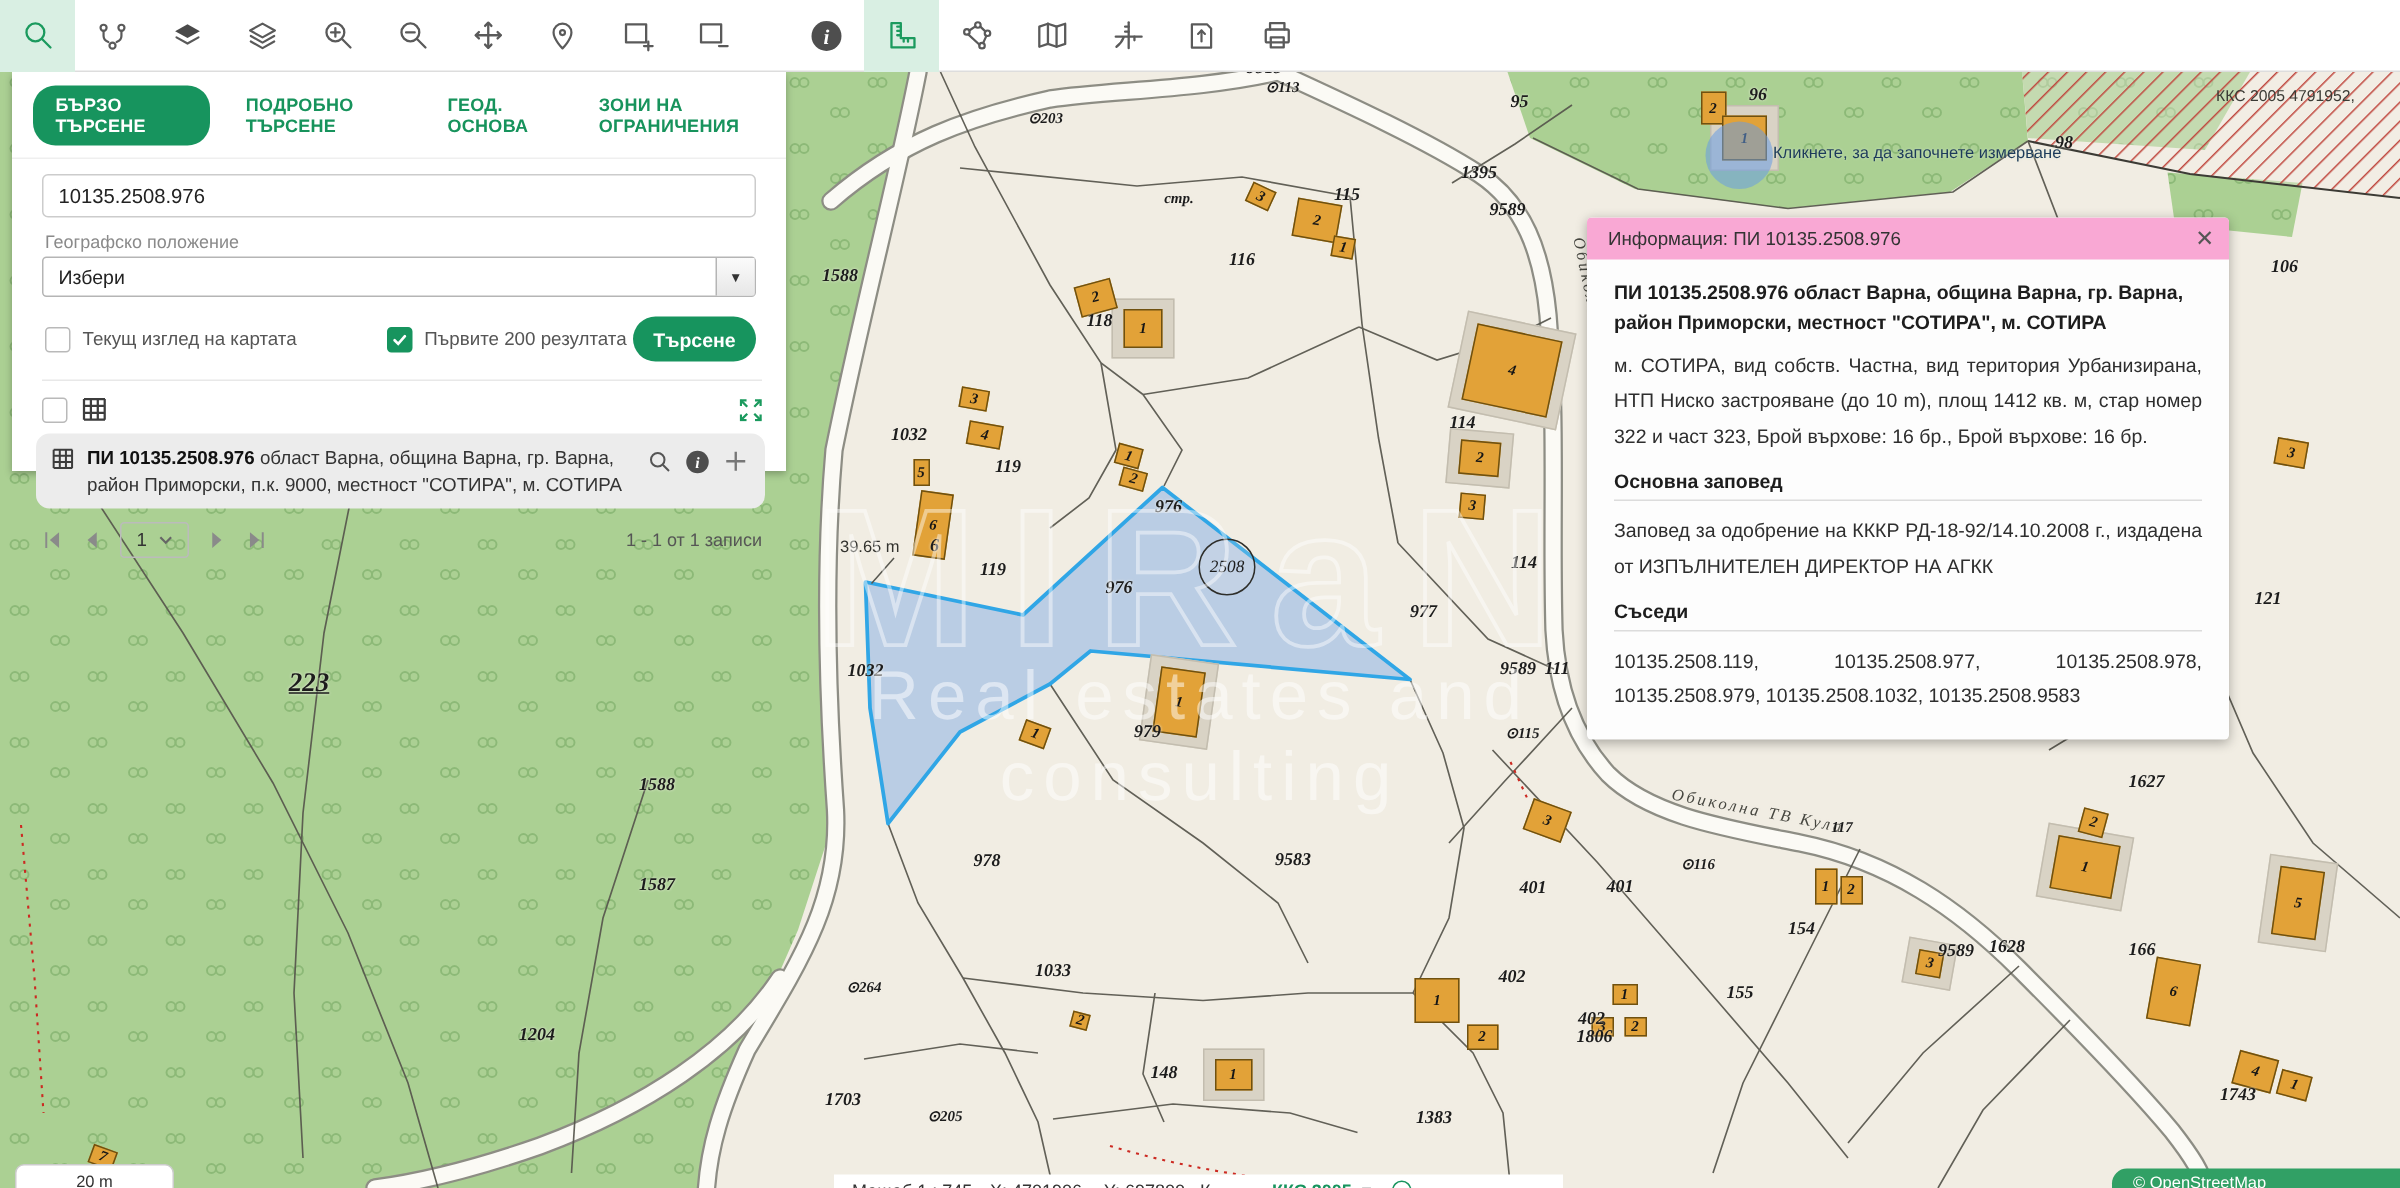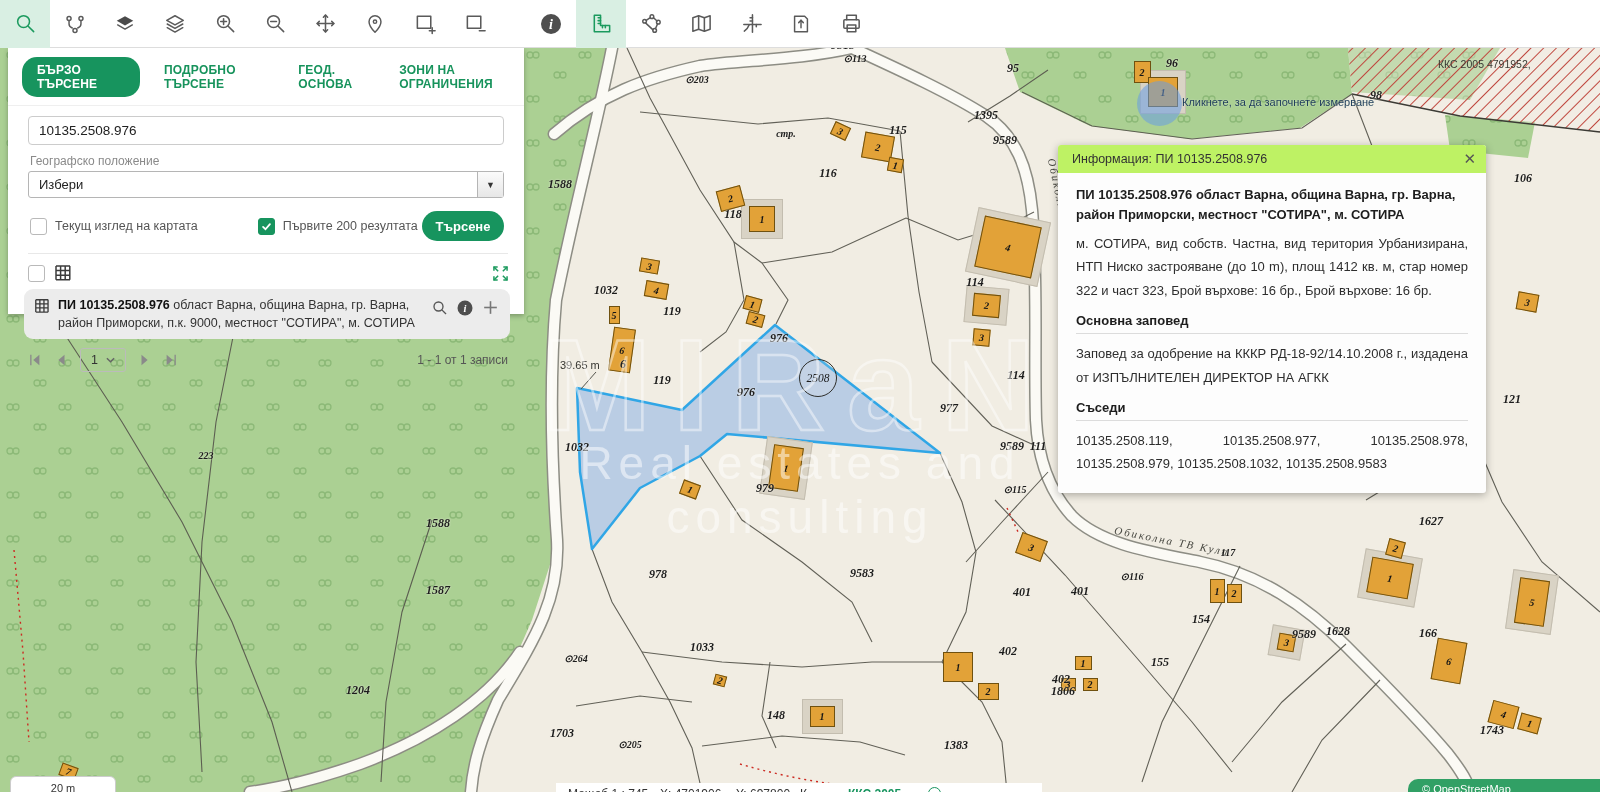--- a/index.html
+++ b/index.html
@@ -17,21 +17,21 @@
   .plot { position:absolute; background:#d9d3c5; border:1px solid #c3bdaf; z-index:0; }
   #parcel-badge { position:absolute; left:799px; top:359px; width:38px; height:38px; border:1.5px solid #2e2e2a; border-radius:50%;
                   display:flex; align-items:center; justify-content:center; font:italic 400 11.5px "Liberation Serif",serif; color:#1c1c1c; z-index:2;
                   background:rgba(246,243,235,.15); }
   #measure-label { position:absolute; left:560px; top:359px; font:400 11px "Liberation Sans",sans-serif; color:#33332e; z-index:2;
                    text-shadow:0 0 2px rgba(245,242,233,.9); }
   #cursor-circle { position:absolute; left:1137px; top:81px; width:45px; height:45px; border-radius:50%;
                    background:rgba(104,156,228,.55); z-index:3; }
   #measure-tooltip { position:absolute; left:1182px; top:96px; font:400 11px "Liberation Sans",sans-serif; color:#1d3b5a; z-index:3;
                      text-shadow:0 0 2px rgba(220,235,210,.8); }
-  #corner-label { position:absolute; left:1438px; top:58px; width:132px; text-align:left; font:400 10.5px "Liberation Sans",sans-serif; color:#3b3b35; z-index:2; }
+  #corner-label { position:absolute; left:1438px; top:58px; width:132px; text-align:right; font:400 10.5px "Liberation Sans",sans-serif; color:#3b3b35; z-index:2; }
   #watermark { position:absolute; left:470px; top:320px; width:660px; text-align:center; z-index:3; pointer-events:none; }
   #watermark .brand { font:700 130px "Liberation Sans",sans-serif; letter-spacing:22px; color:transparent;
                       -webkit-text-stroke:2.5px rgba(255,255,255,.45); line-height:1; }
   #watermark .tagline { font:400 46px "Liberation Sans",sans-serif; letter-spacing:6px; color:rgba(255,255,255,.5); margin-top:-14px; }
 
   
   #toolbar { position:absolute; left:0; top:0; width:1600px; height:48px; background:#ffffff; border-bottom:1px solid #ddd;
              display:flex; align-items:center; z-index:20; }
   .tool { width:50px; height:48px; display:flex; align-items:center; justify-content:center; color:#5a5a5a; cursor:pointer; }
   .tool svg { stroke:currentColor; fill:none; stroke-width:1.6; stroke-linecap:round; stroke-linejoin:round; }
@@ -68,21 +68,21 @@
   .res-icons { display:flex; align-items:center; gap:7px; margin-left:auto; padding-top:2px; }
   .pager { display:flex; align-items:center; margin:9px 16px 0 20px; color:#8a8a8a; }
   .pg { display:flex; cursor:pointer; margin-right:12px; }
   .page-box { width:46px; height:24px; border:1px solid #bbb; border-radius:3px; display:flex; align-items:center; justify-content:center;
               gap:8px; font:400 12.5px "Liberation Sans",sans-serif; color:#333; margin-right:12px; cursor:pointer; }
   .pg-info { margin-left:auto; font:400 12px "Liberation Sans",sans-serif; color:#555; }
 
   
   #info-panel { position:absolute; left:1058px; top:145px; width:428px; height:348px; background:#fdfdfd; z-index:14;
                 box-shadow:0 2px 8px rgba(0,0,0,.3); border-radius:3px; overflow:hidden; }
-  .ip-head { height:28px; background:#bef264; display:flex; align-items:center; padding:0 10px 0 14px;
+  .ip-head { height:28px; background:#f9a8d4; display:flex; align-items:center; padding:0 10px 0 14px;
              font:400 12.5px "Liberation Sans",sans-serif; color:#333; }
   .ip-close { margin-left:auto; font:400 15px "Liberation Sans",sans-serif; color:#555; cursor:pointer; }
   .ip-body { padding:12px 18px 0 18px; }
   .ip-title { font:700 13px "Liberation Sans",sans-serif; color:#1d1d1d; line-height:1.5; }
   .ip-link { margin-top:10px; font:400 13px "Liberation Sans",sans-serif; color:#2e9c77; cursor:pointer; }
   .ip-par { margin-top:8px; font:400 13px "Liberation Sans",sans-serif; color:#2e2e2e; line-height:1.8; text-align:justify; }
   .ip-sec { margin-top:11px; font:700 13px "Liberation Sans",sans-serif; color:#1d1d1d; padding-bottom:5px; border-bottom:1px solid #dcdcdc; }
 
   
   #scalebox { position:absolute; left:10px; top:776px; width:106px; height:28px; background:#fff; border:1px solid #ccc; border-radius:6px;
@@ -321,21 +321,21 @@
       <span class="mlabel" style="left: 672px; top: 311px; font-size: 12px; transform: translate(-50%, -50%) rotate(0deg);">119</span>
       <span class="mlabel" style="left: 662px; top: 380px; font-size: 12px; transform: translate(-50%, -50%) rotate(0deg);">119</span>
       <span class="mlabel" style="left: 606px; top: 290px; font-size: 12px; transform: translate(-50%, -50%) rotate(0deg);">1032</span>
       <span class="mlabel" style="left: 577px; top: 447px; font-size: 12px; transform: translate(-50%, -50%) rotate(0deg);">1032</span>
       <span class="mlabel" style="left: 779px; top: 338px; font-size: 12px; transform: translate(-50%, -50%) rotate(0deg);">976</span>
       <span class="mlabel" style="left: 746px; top: 392px; font-size: 12px; transform: translate(-50%, -50%) rotate(0deg);">976</span>
       <span class="mlabel" style="left: 949px; top: 408px; font-size: 12px; transform: translate(-50%, -50%) rotate(0deg);">977</span>
       <span class="mlabel" style="left: 1012px; top: 446px; font-size: 12px; transform: translate(-50%, -50%) rotate(0deg);">9589</span>
       <span class="mlabel" style="left: 1038px; top: 446px; font-size: 12px; transform: translate(-50%, -50%) rotate(0deg);">111</span>
       <span class="mlabel" style="left: 1015px; top: 489px; font-size: 10px; transform: translate(-50%, -50%) rotate(0deg);">⊙115</span>
-      <span class="mlabel" style="left: 206px; top: 455px; font-size: 10px; transform: translate(-50%, -50%) rotate(0deg);">223</span>
+      <span class="mlabel" style="left: 206px; top: 455px; font-size: 18px; transform: translate(-50%, -50%) rotate(0deg); text-decoration: underline;">223</span>
       <span class="mlabel" style="left: 765px; top: 488px; font-size: 12px; transform: translate(-50%, -50%) rotate(0deg);">979</span>
       <span class="mlabel" style="left: 438px; top: 523px; font-size: 12px; transform: translate(-50%, -50%) rotate(0deg);">1588</span>
       <span class="mlabel" style="left: 438px; top: 590px; font-size: 12px; transform: translate(-50%, -50%) rotate(0deg);">1587</span>
       <span class="mlabel" style="left: 658px; top: 574px; font-size: 12px; transform: translate(-50%, -50%) rotate(0deg);">978</span>
       <span class="mlabel" style="left: 862px; top: 573px; font-size: 12px; transform: translate(-50%, -50%) rotate(0deg);">9583</span>
       <span class="mlabel" style="left: 1022px; top: 592px; font-size: 12px; transform: translate(-50%, -50%) rotate(0deg);">401</span>
       <span class="mlabel" style="left: 1080px; top: 591px; font-size: 12px; transform: translate(-50%, -50%) rotate(0deg);">401</span>
       <span class="mlabel" style="left: 1201px; top: 619px; font-size: 12px; transform: translate(-50%, -50%) rotate(0deg);">154</span>
       <span class="mlabel" style="left: 1160px; top: 662px; font-size: 12px; transform: translate(-50%, -50%) rotate(0deg);">155</span>
       <span class="mlabel" style="left: 1008px; top: 651px; font-size: 12px; transform: translate(-50%, -50%) rotate(0deg);">402</span>

